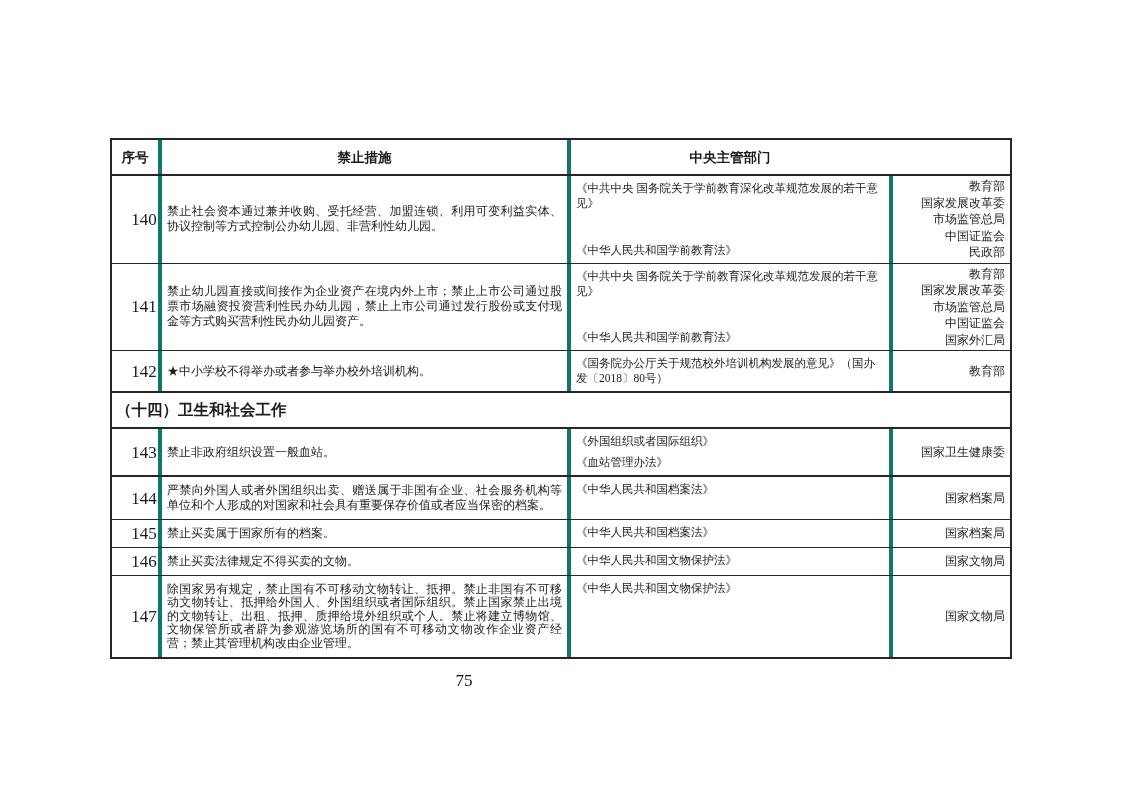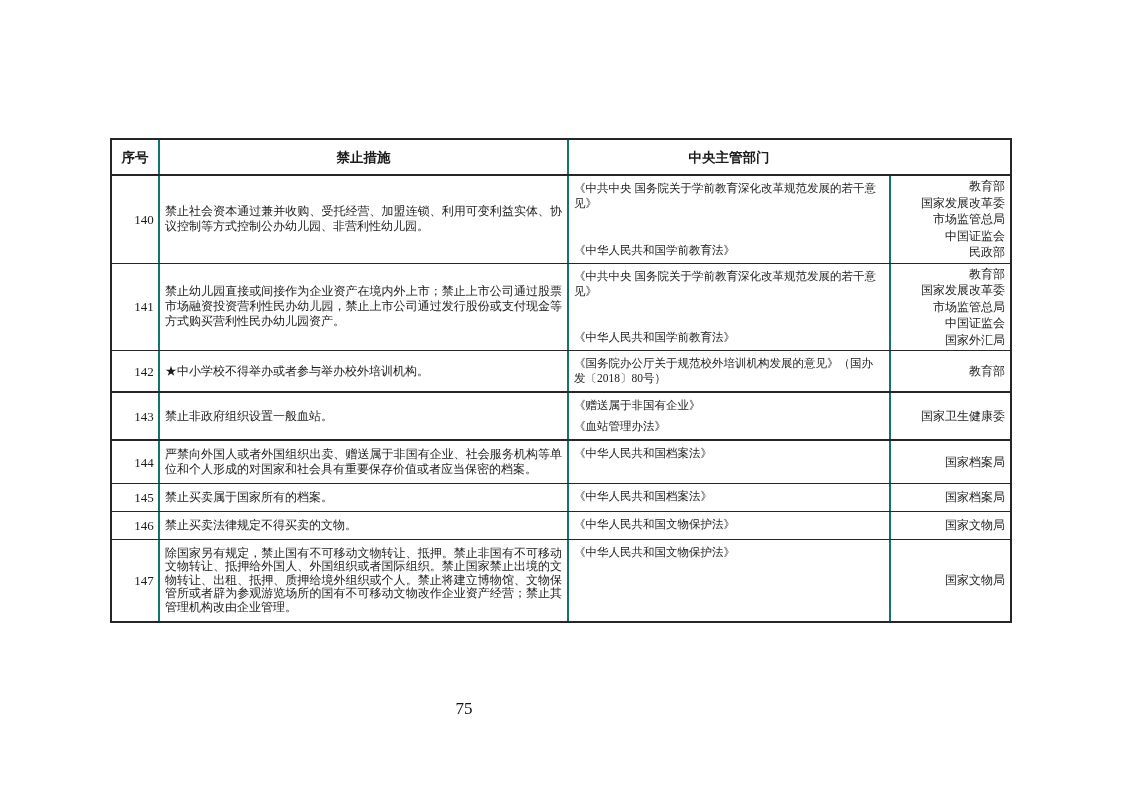--- a/index.html
+++ b/index.html
@@ -16,49 +16,49 @@
   }
   .tr{
     display:grid;
     grid-template-columns:46px 409px 322px 1fr;
     border-top:1px solid #262626;
     box-sizing:border-box;
   }
   .tr:first-child{border-top:none;}
   .tr.thick{border-top:2px solid #262626;}
   .td{
-    border-left:2px solid #0f766e;
+    border-left:4px solid #0f766e;
     box-sizing:border-box;
     display:flex;flex-direction:column;justify-content:center;
     padding:2px 4px;
     font-size:12px;line-height:15px;
   }
   .td:first-child{border-left:none;}
-  .td.no{align-items:center;text-align:center;font-size:13px;margin-left:18px;}
+  .td.no{align-items:center;text-align:center;font-size:17px;margin-left:18px;}
   .td.measure{text-align:justify;padding:2px 5px;}
   .td.measure.tight{line-height:13.5px;}
   .td.basis{font-size:11.5px;line-height:15px;padding:2px 5px;justify-content:space-between;}
   .td.basis div{margin:3px 0;}
   .td.dept{font-size:12px;line-height:16.5px;padding:2px 5px;align-items:flex-end;}
   .header .td{
     align-items:center;justify-content:center;text-align:center;
     font-weight:bold;font-size:13.5px;
   }
   .section-row{
     display:block;border-top:2px solid #262626;
     box-sizing:border-box;
   }
   .section-label{
     font-family:"Liberation Sans","DejaVu Sans",sans-serif;
     font-weight:bold;font-size:15.5px;line-height:34px;
     padding:0 4px;
   }
   .tr.after-section{border-top:2px solid #262626;}
   .page-number{
-    position:absolute;left:0;top:699px;width:928px;
+    position:absolute;left:0;top:671px;width:928px;
     text-align:center;font-size:17px;color:#111;
   }
 </style>
 </head>
 <body>
 
 <div class="doc-table">
 
   <div class="tr header" style="min-height:34px">
     <div class="td">序号</div>
@@ -102,26 +102,29 @@
     <div class="td no">142</div>
     <div class="td measure">★中小学校不得举办或者参与举办校外培训机构。</div>
     <div class="td basis">
       <div>《国务院办公厅关于规范校外培训机构发展的意见》（国办发〔2018〕80号）</div>
     </div>
     <div class="td dept">
       <div>教育部</div>
     </div>
   </div>
 
+  <div class="section-row" style="min-height:34px">
+    <div class="section-label">（十四）卫生和社会工作</div>
+  </div>
 
   <div class="tr after-section" style="min-height:41px">
     <div class="td no">143</div>
     <div class="td measure">禁止非政府组织设置一般血站。</div>
     <div class="td basis">
-      <div>《赠送属于非国有企业》</div>
+      <div>《外国组织或者国际组织》</div>
       <div>《血站管理办法》</div>
     </div>
     <div class="td dept">
       <div>国家卫生健康委</div>
     </div>
   </div>
 
 
   <div class="tr after-section" style="min-height:44px">
     <div class="td no">144</div>

